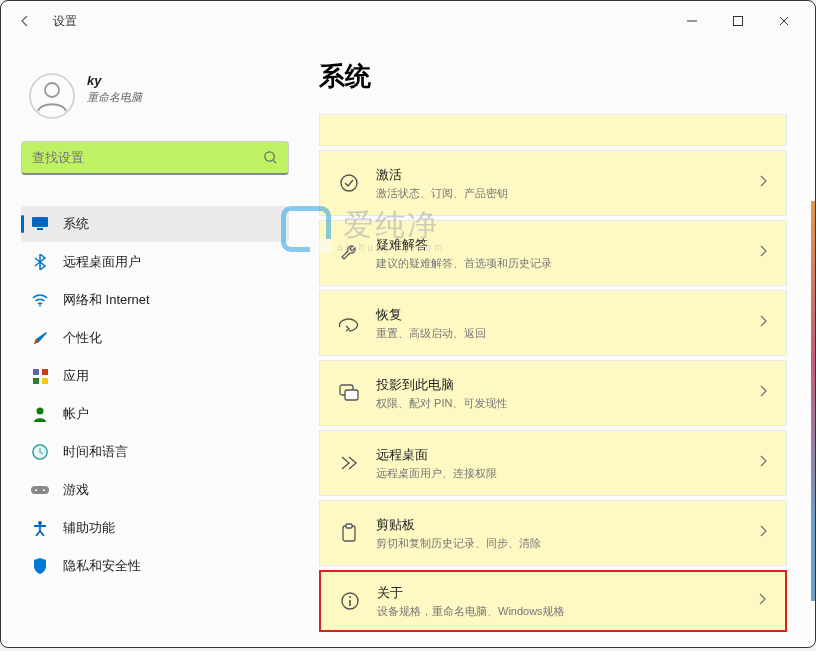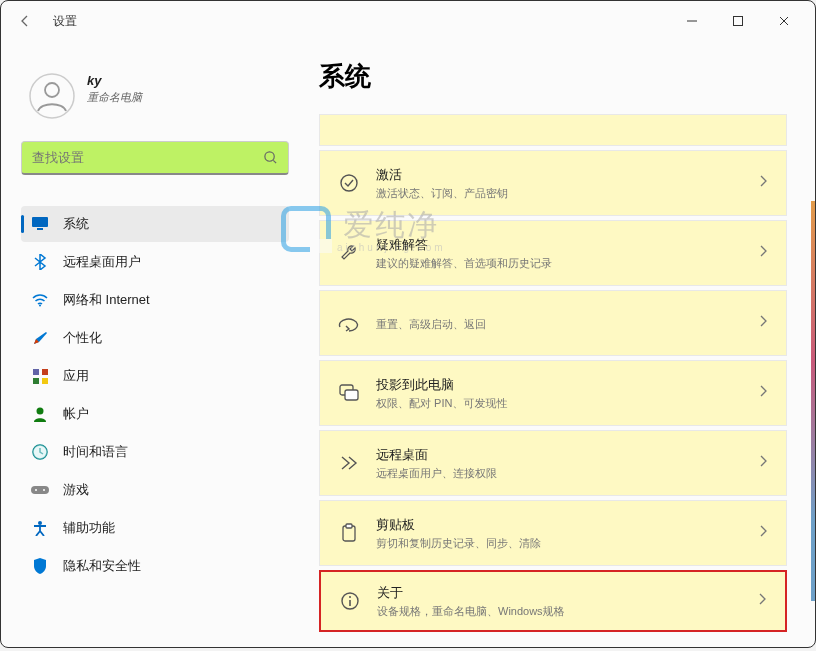--- a/index.html
+++ b/index.html
@@ -233,20 +233,21 @@
               </svg></span>
           </div>
           <div class="card">
             <span class="card-icon">
               <svg width="22" height="18" viewBox="0 0 22 18">
                 <path d="M2 13 A9 6 0 1 1 11 17" stroke="#555" stroke-width="1.4" fill="none"></path>
                 <path d="M8 14 L11 17 L8 19" stroke="#555" stroke-width="1.4" fill="none" transform="translate(0,-2)"></path>
               </svg>
             </span>
             <div class="card-body">
+              <div class="card-title">恢复</div>
               <div class="card-sub">重置、高级启动、返回</div>
             </div>
             <span class="chev"><svg width="10" height="14" viewBox="0 0 10 14">
                 <path d="M3 2 L8 7 L3 12" stroke="#777" stroke-width="1.3" fill="none"></path>
               </svg></span>
           </div>
           <div class="card">
             <span class="card-icon">
               <svg width="20" height="18" viewBox="0 0 20 18">
                 <rect x="1" y="1" width="13" height="10" rx="2" stroke="#555" stroke-width="1.3" fill="none"></rect>

